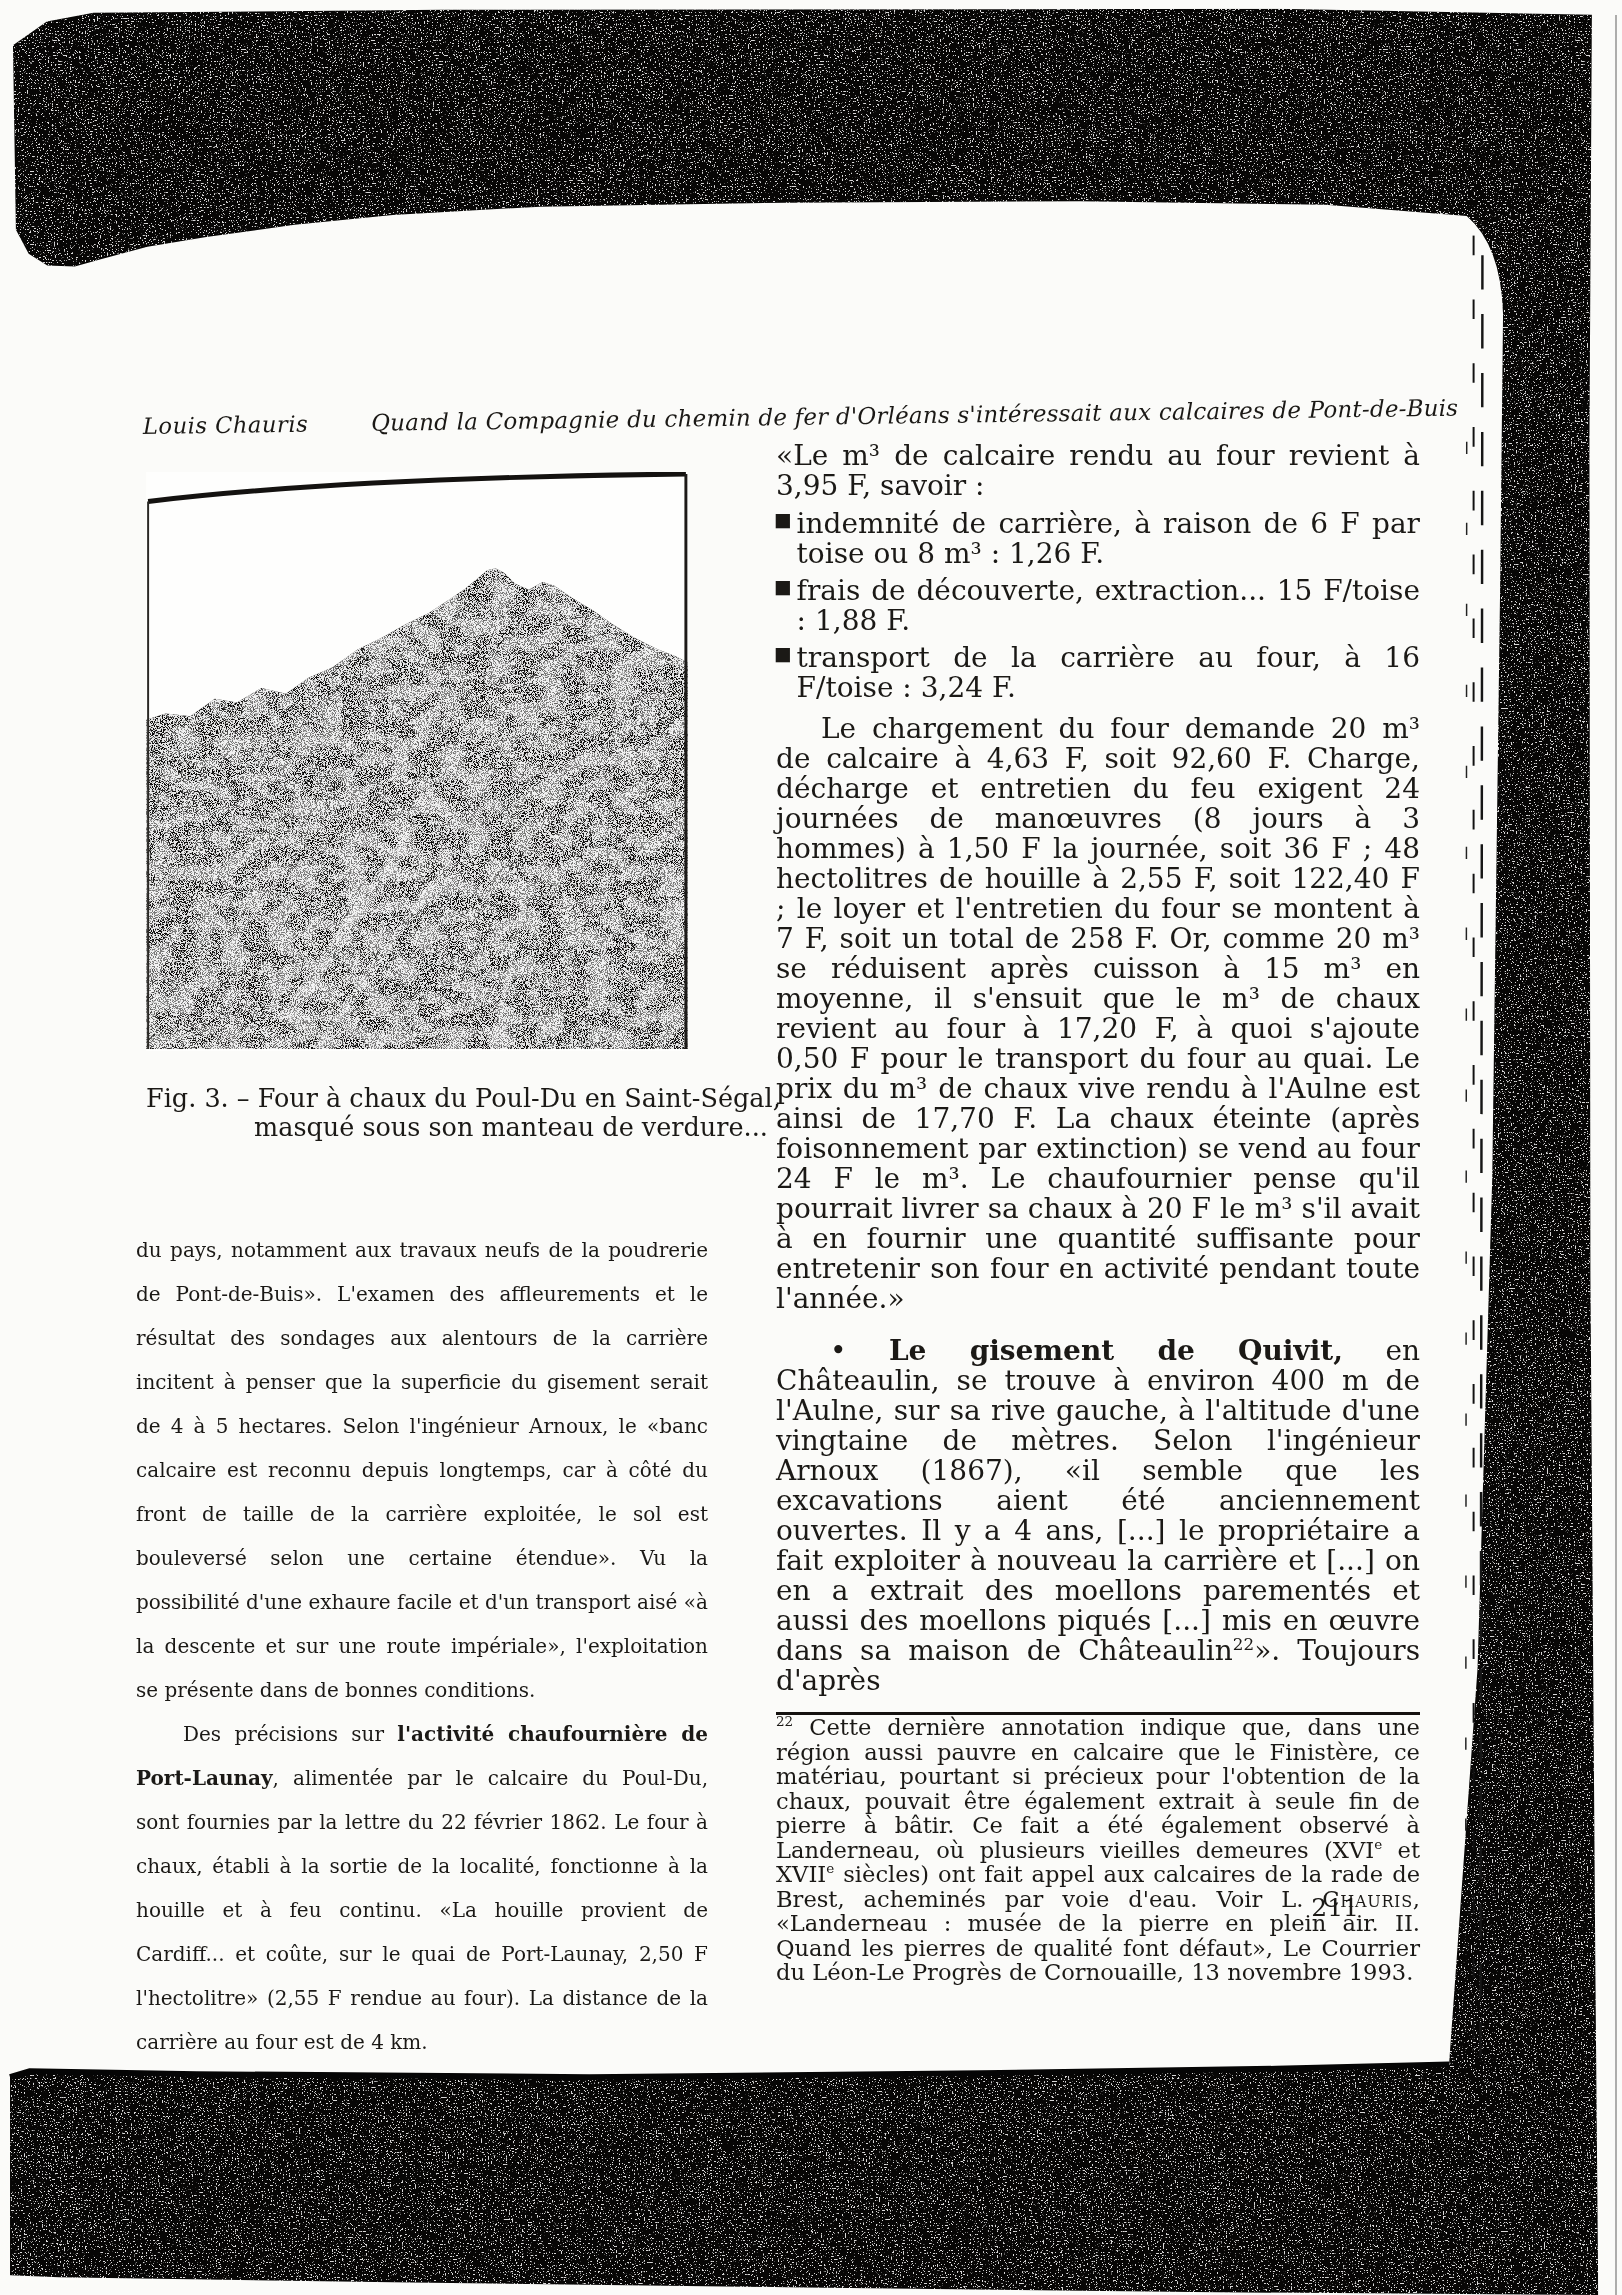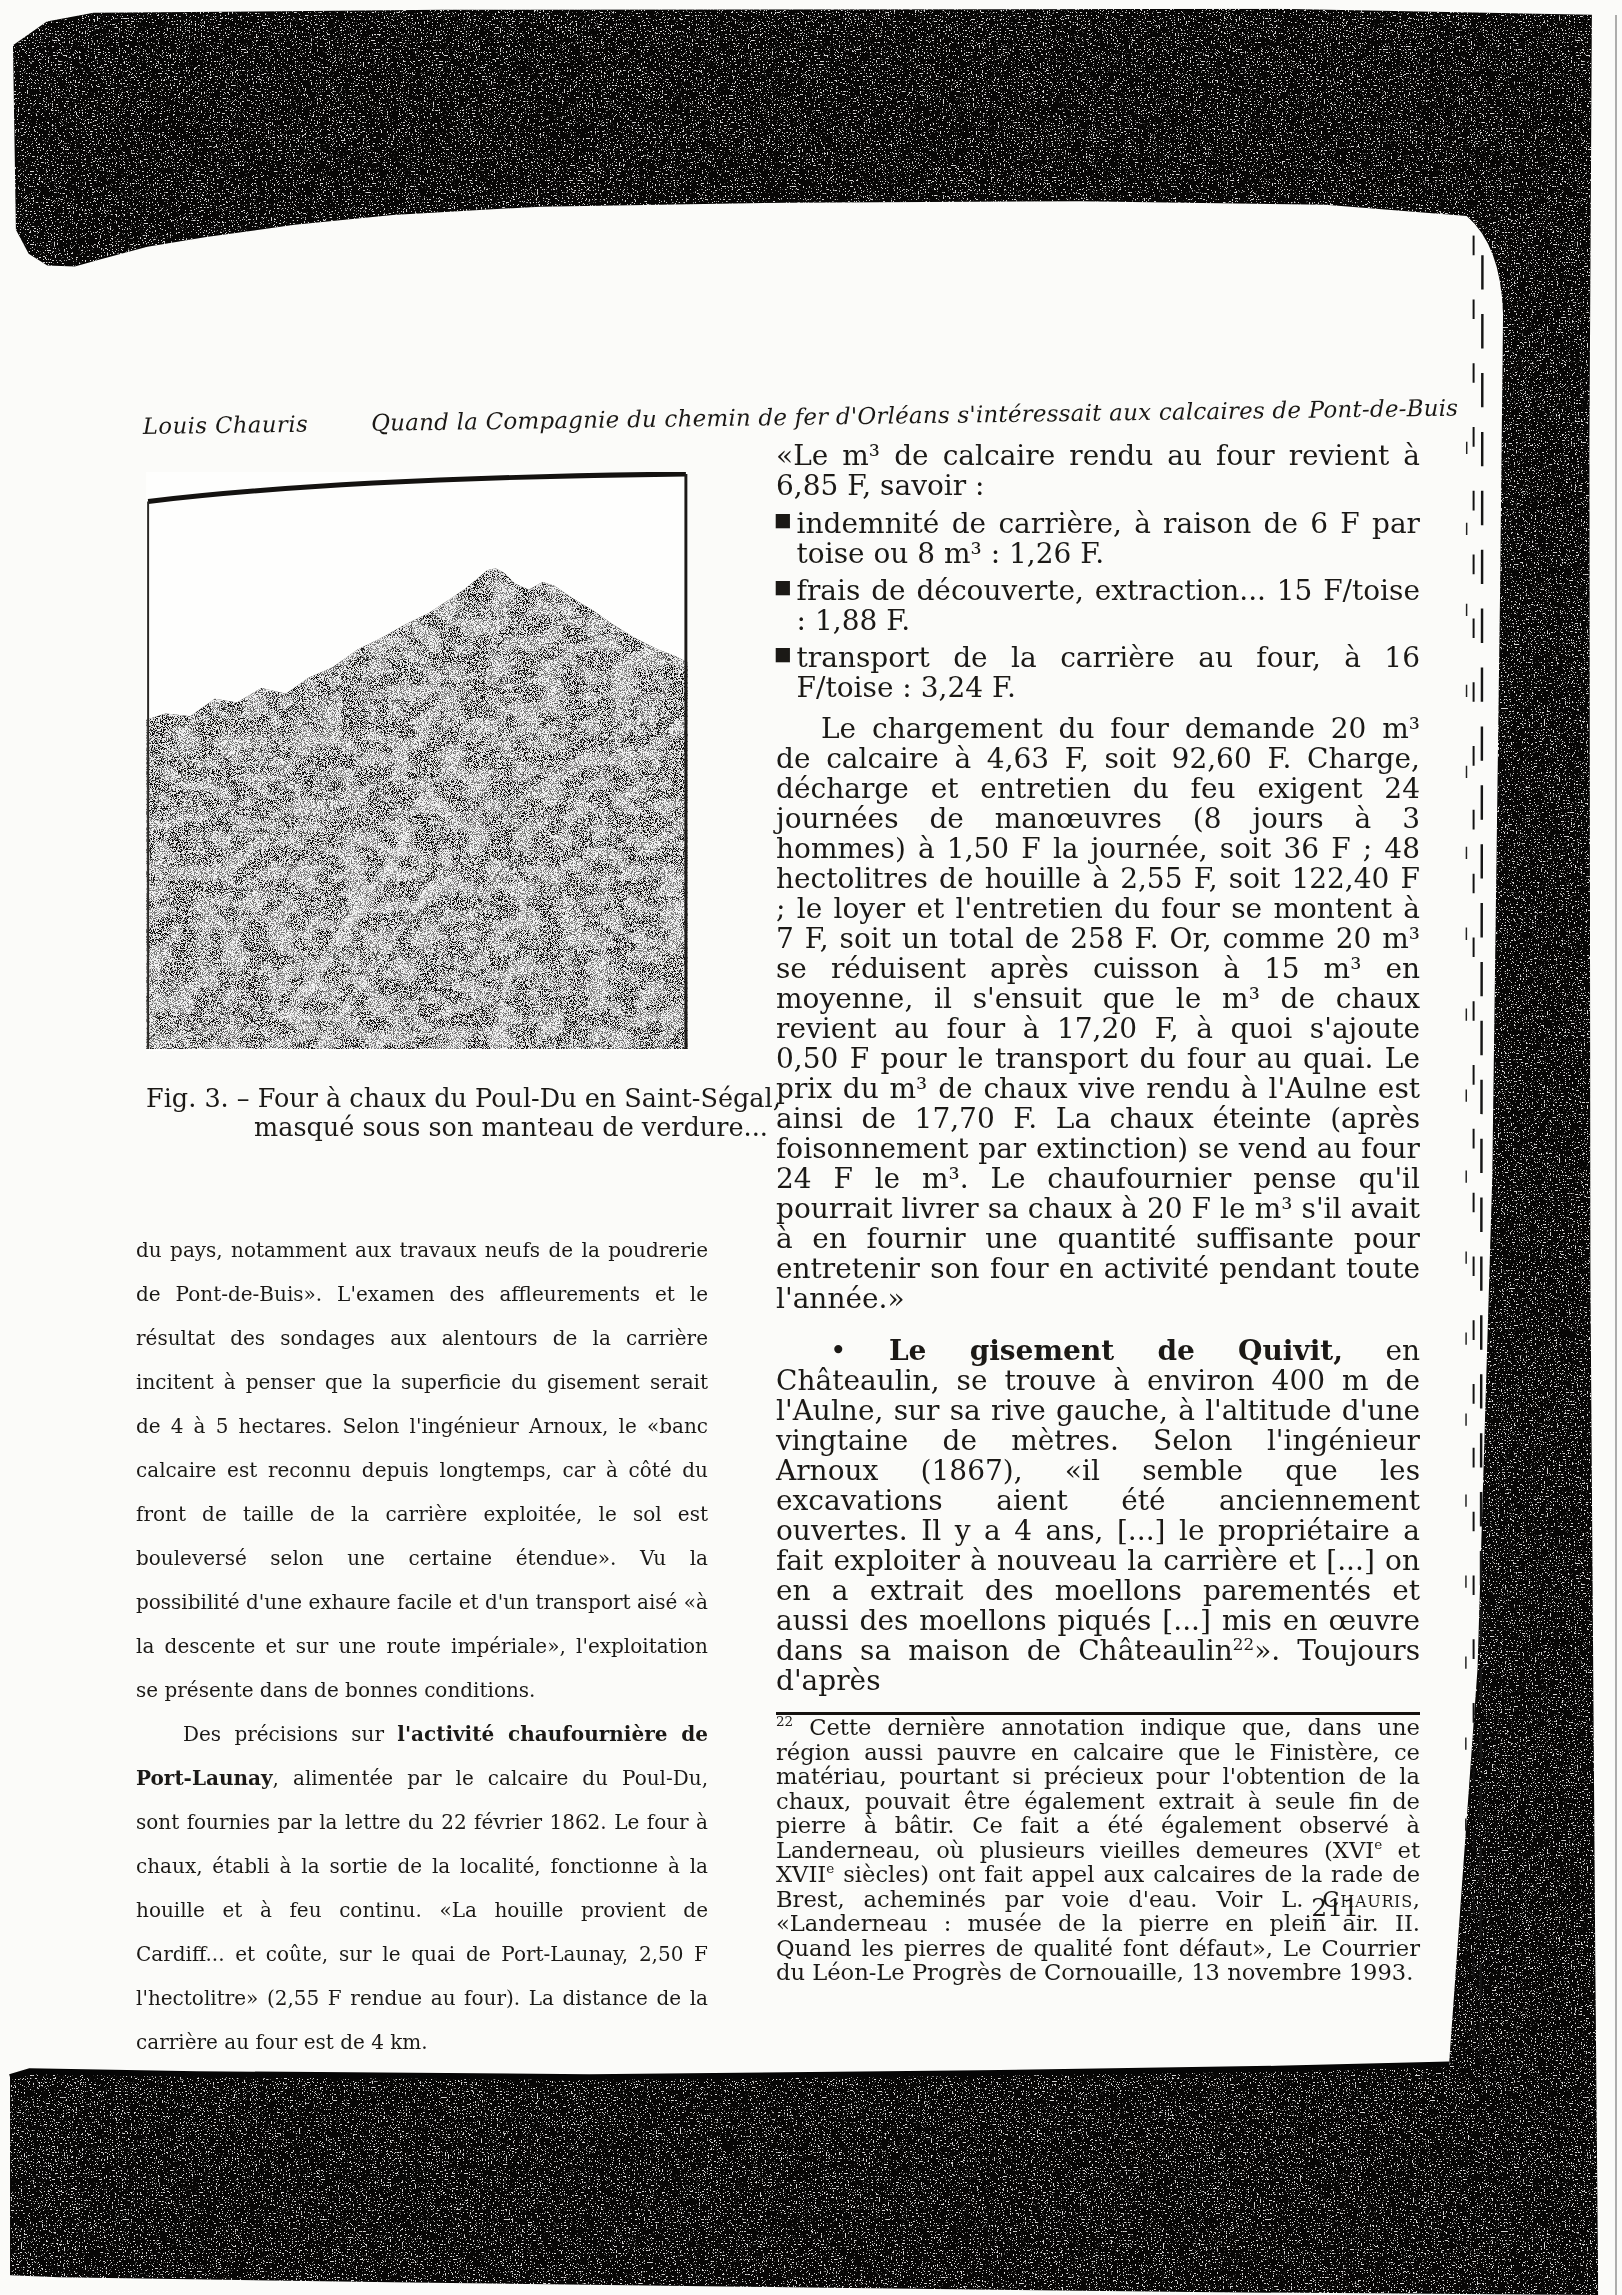--- a/index.html
+++ b/index.html
@@ -128,21 +128,21 @@
   </div>
 
   <p class="caption"><span class="cap-label">Fig. 3. –</span> <span>Four à chaux du Poul-Du en Saint-Ségal, masqué sous son manteau de verdure...</span></p>
 
   <div class="textcol left-col">
     <p class="p1">du pays, notamment aux travaux neufs de la poudrerie de Pont-de-Buis». L'examen des affleurements et le résultat des sondages aux alentours de la carrière incitent à penser que la superficie du gisement serait de 4 à 5 hectares. Selon l'ingénieur Arnoux, le «banc calcaire est reconnu depuis longtemps, car à côté du front de taille de la carrière exploitée, le sol est bouleversé selon une certaine étendue». Vu la possibilité d'une exhaure facile et d'un transport aisé «à la descente et sur une route impériale», l'exploitation se présente dans de bonnes conditions.</p>
     <p class="p2"><span>Des précisions sur </span><span class="seg-b">l'activité chaufournière de Port-Launay</span><span>, alimentée par le calcaire du Poul-Du, sont fournies par la lettre du 22 février 1862. Le four à chaux, établi à la sortie de la localité, fonctionne à la houille et à feu continu. «La houille provient de Cardiff... et coûte, sur le quai de Port-Launay, 2,50 F l'hectolitre» (2,55 F rendue au four). La distance de la carrière au four est de 4 km.</span></p>
   </div>
 
   <div class="textcol right-col">
-    <p class="intro">«Le m³ de calcaire rendu au four revient à 6,85 F, savoir :</p>
+    <p class="intro">«Le m³ de calcaire rendu au four revient à 3,95 F, savoir :</p>
     <ul>
       <li>
         <span class="bullet-mark">■</span>
         <span>indemnité de carrière, à raison de 6 F par toise ou 8 m³ : 1,26 F.</span>
       </li>
       <li>
         <span class="bullet-mark">■</span>
         <span>frais de découverte, extraction... 15 F/toise : 1,88 F.</span>
       </li>
       <li>

